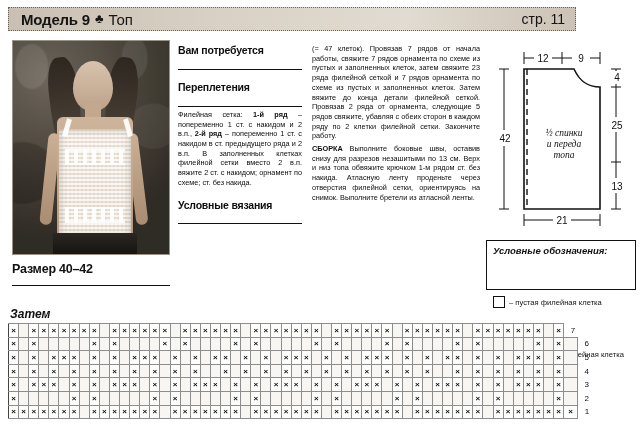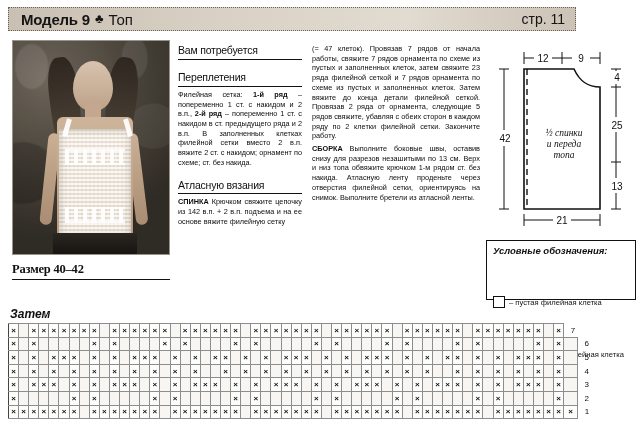--- a/index.html
+++ b/index.html
@@ -102,42 +102,42 @@
   .ph-armR { left:118px; transform: rotate(-7deg); }
   .ph-skirt {
     position:absolute; left:40px; top:192px; width:84px; height:24px;
     background: linear-gradient(180deg,#2a2620 0%,#14120f 100%);
   }
 
   
   .size-line {
     position:absolute; left:12px; top:262px; width:158px;
     font-size: 12.5px; font-weight:bold; letter-spacing:-0.2px;
-    border-bottom: 1.6px solid #111; padding-bottom:2px;font-family:Liberation Serif, serif;
+    border-bottom: 1.6px solid #111; padding-bottom:9px;
   }
 
   
   .col { position:absolute; font-size:7.3px; line-height:1.33; text-align:justify; color:#0d0d0d; }
   .col2 { left:178px; top:44px; width:124px; }
   .col3 { left:312px; top:44px; width:168px; }
   .sec-head {
-    font-size:10.5px; font-weight:normal; letter-spacing:-0.2px;
-    border-bottom:1.5px solid #111; padding-bottom:1px; margin-bottom:3px;
+    font-size:10.5px; font-weight:bold; letter-spacing:-0.2px;
+    border-bottom:1.5px solid #111; padding-bottom:11px; margin-bottom:3px;
   }
   .sec-head.mt { margin-top:11px; }
   .col p { margin:0 0 3px 0; }
   .b { font-weight:bold; }
 
   
   .schem { position:absolute; left:496px; top:42px; width:140px; height:192px; }
   .schem svg { display:block; }
 
   
   .legend {
-    position:absolute; left:486px; top:240px; width:150px; height:60px;
+    position:absolute; left:486px; top:240px; width:150px; height:50px;
     border:1.2px solid #111; background:#fff; padding:4px 6px;
   }
   .legend-title { font-size:9.5px; font-weight:bold; font-style:italic; margin-bottom:4px; }
   .legend-row { display:flex; align-items:center; gap:4px; margin-bottom:4px;margin-top:40px; }
   .lg-box { width:12px; height:12px; border:1.3px solid #111; background:#fff;
             display:flex; align-items:center; justify-content:center;
             font-size:10px; font-weight:bold; line-height:1; }
   .legend-row span.lbl { font-size:7.6px; }
 
   
@@ -199,23 +199,22 @@
 </div>
 
 <div class="size-line">Размер 40–42</div>
 
 <div class="col col2">
   <div class="sec-head">Вам потребуется</div>
 
   <div class="sec-head mt">Переплетения</div>
   <p><span>Филейная сетка: </span><span class="b">1-й ряд</span><span> – попеременно 1 ст. с накидом и 2 в.п., </span><span class="b">2-й ряд</span><span> – попеременно 1 ст. с накидом в ст. предыдущего ряда и 2 в.п. В заполненных клетках филейной сетки вместо 2 в.п. вяжите 2 ст. с накидом; орнамент по схеме; ст. без накида.</span></p>
 
-  <div class="sec-head mt">Атласную вязания</div>
-
-  <p><span class="b">СПИНКА</span><span> Крючком свяжите цепочку из 142 в.п. + 2 в.п. подъема и на ее основе вяжите филейную сетку</span></p>
+  <div class="sec-head mt">Условные вязания</div>
+
 </div>
 
 <div class="col col3">
   <p>(= 47 клеток). Провязав 7 рядов от начала работы, свяжите 7 рядов орнамента по схеме из пустых и заполненных клеток, затем свяжите 23 ряда филейной сеткой и 7 рядов орнамента по схеме из пустых и заполненных клеток. Затем вяжите до конца детали филейной сеткой. Провязав 2 ряда от орнамента, следующие 5 рядов свяжите, убавляя с обеих сторон в каждом ряду по 2 клетки филейной сетки. Закончите работу.</p>
   <p><span class="b">СБОРКА</span><span> Выполните боковые швы, оставив снизу для разрезов незашитыми по 13 см. Верх и низ топа обвяжите крючком 1-м рядом ст. без накида. Атласную ленту проденьте через отверстия филейной сетки, ориентируясь на снимок. Выполните бретели из атласной ленты.</span></p>
 </div>
 
 <div class="schem">
   <svg width="140" height="192" viewBox="0 0 140 192">
 

